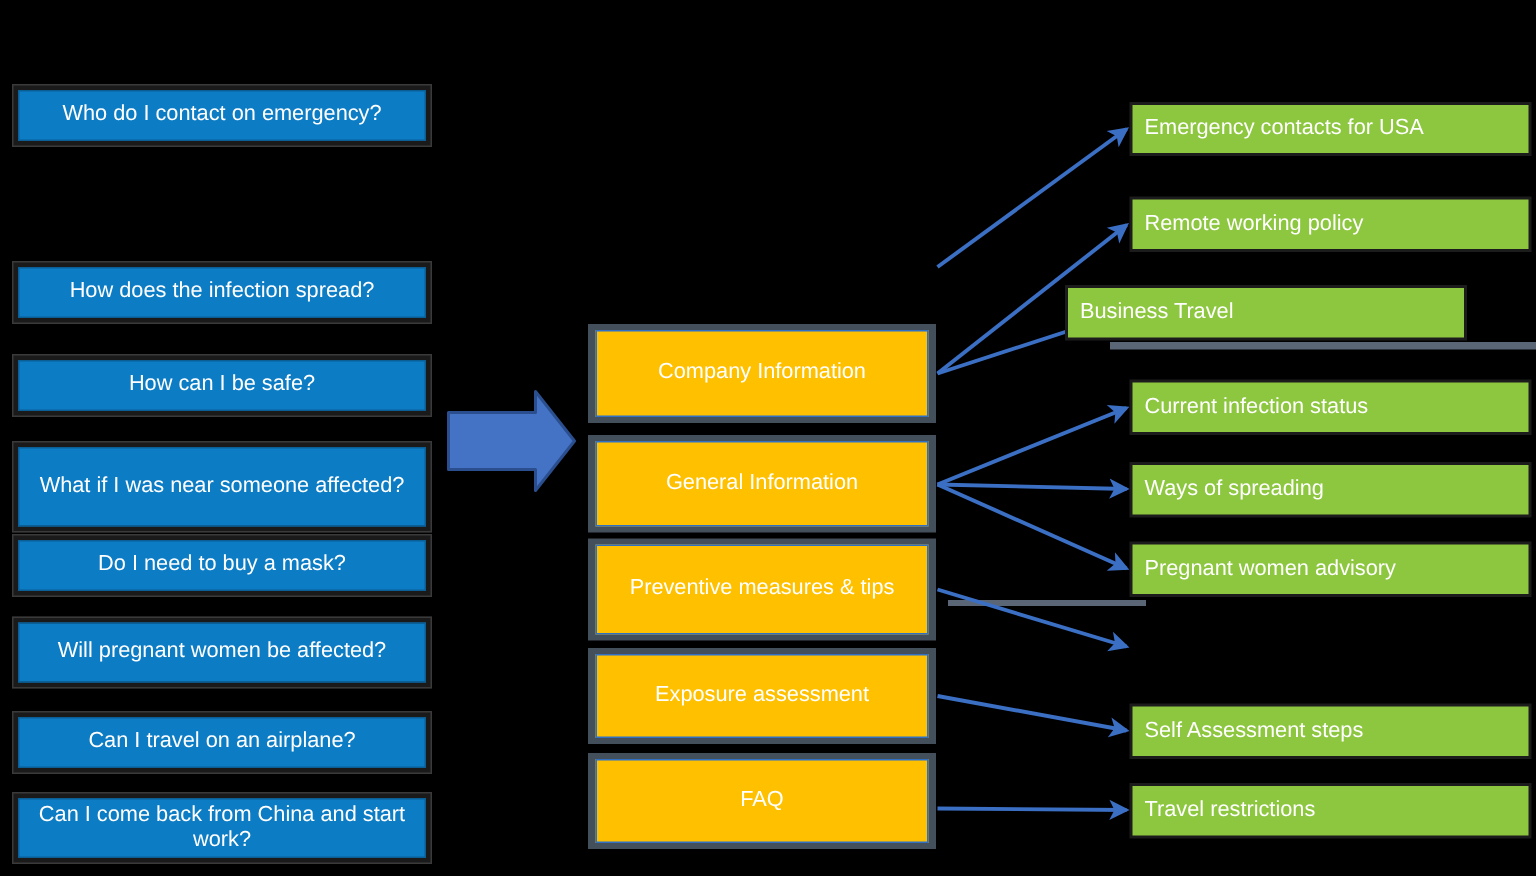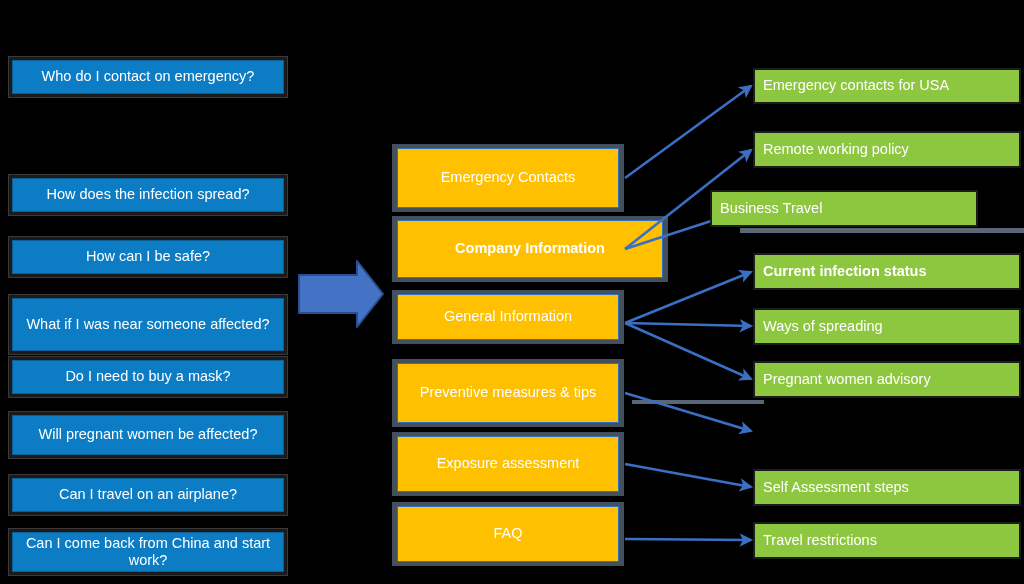--- a/index.html
+++ b/index.html
@@ -163,33 +163,28 @@
       <span>Can I come back from China and start work?</span>
     </div>
   </div>
 
   <svg class="overlay" viewBox="0 0 1024 584" xmlns="http://www.w3.org/2000/svg">
     <g>
       <path d="M299,275 L357,275 L357,261 L383,294 L357,327 L357,313 L299,313 Z" fill="#4472C4" stroke="#2B4F8E" stroke-width="2" stroke-linejoin="round"></path>
     </g>
   </svg>
 
-  <div class="c-wrap" style="left:392px; top:144px; width:232px; height:68px;">
-    <div class="c-box">
-      <span>Emergency Contacts</span>
-    </div>
-  </div>
-
-  <div class="c-wrap" style="left:392px; top:216px; width:276px; height:66px;font-weight:bold;">
+
+  <div class="c-wrap" style="left:392px; top:216px; width:232px; height:66px;">
     <div class="c-box">
       <span>Company Information</span>
     </div>
   </div>
 
-  <div class="c-wrap" style="left:392px; top:290px; width:232px; height:54px;">
+  <div class="c-wrap" style="left:392px; top:290px; width:232px; height:65px;">
     <div class="c-box">
       <span>General Information</span>
     </div>
   </div>
 
   <div class="c-wrap" style="left:392px; top:359px; width:232px; height:68px;">
     <div class="c-box">
       <span>Preventive measures &amp; tips</span>
     </div>
   </div>
@@ -245,21 +240,21 @@
       <span>Remote working policy</span>
     </div>
   </div>
 
   <div class="g-wrap" style="left:710px; top:190px; width:268px; height:37px;">
     <div class="g-box">
       <span>Business Travel</span>
     </div>
   </div>
 
-  <div class="g-wrap" style="left:753px; top:253px; width:268px; height:37px;font-weight:bold;">
+  <div class="g-wrap" style="left:753px; top:253px; width:268px; height:37px;">
     <div class="g-box">
       <span>Current infection status</span>
     </div>
   </div>
 
   <div class="g-wrap" style="left:753px; top:308px; width:268px; height:37px;">
     <div class="g-box">
       <span>Ways of spreading</span>
     </div>
   </div>

